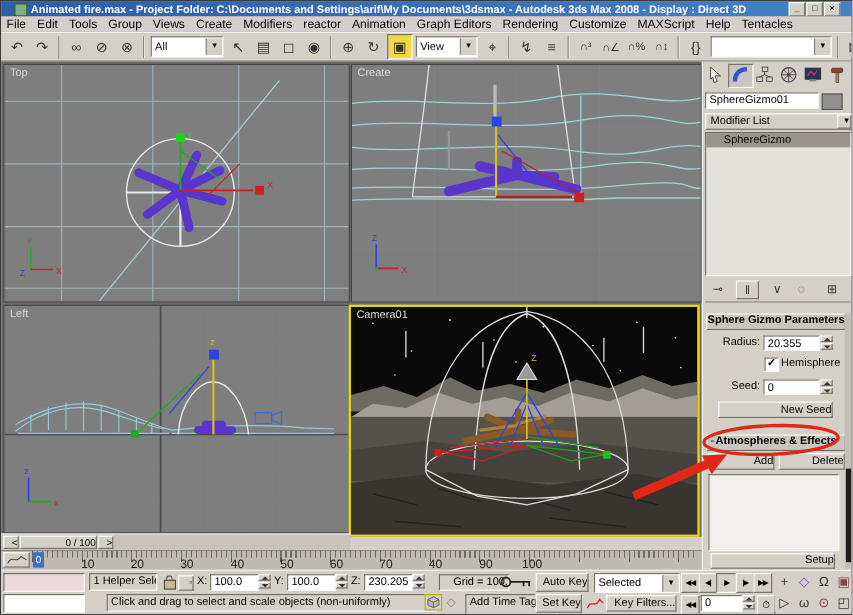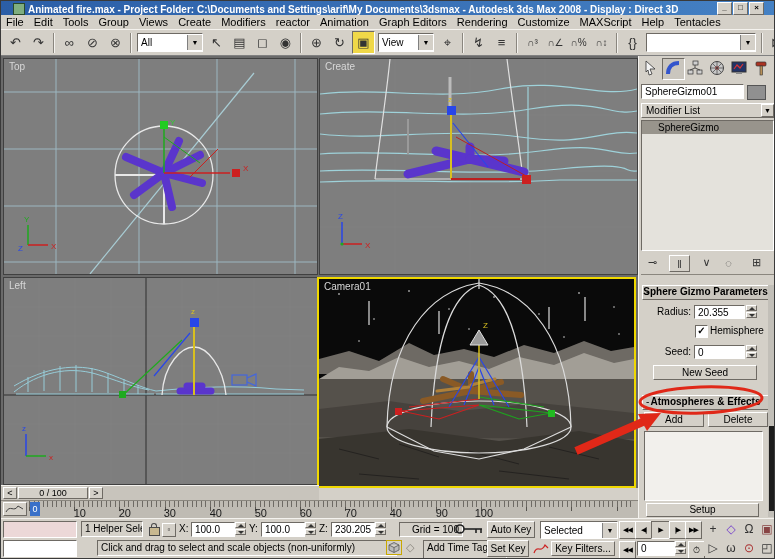--- a/index.html
+++ b/index.html
@@ -39,21 +39,21 @@
   .vp-label{position:absolute;left:5px;top:2px;color:#d8d8d8;font-size:10px;z-index:3}
   .viewport svg{position:absolute;left:0;top:0}
   
   .cpanel{position:absolute;left:637px;top:55px;width:138px;height:462px;background:#d4d0c8;
     border-left:1px solid #f4f2ee;box-sizing:border-box;overflow:hidden}
   .cp-tab{position:absolute;width:21px;height:20px;display:flex;align-items:center;justify-content:center}
   .cp-tab.pressed{border:1px solid;border-color:#6e6a64 #fff #fff #6e6a64;background:#cac6be}
   .field{background:#fff;border:1px solid;border-color:#6e6a64 #fff #fff #6e6a64;
     font-size:10px;padding:0 3px;line-height:13px;overflow:hidden;white-space:nowrap;position:absolute;box-sizing:border-box}
   .btn3d{background:#d4d0c8;border:1px solid;border-color:#fff #6e6a64 #6e6a64 #fff;
-    font-size:10px;text-align:center;position:absolute;box-sizing:border-box;overflow:hidden}
+    font-size:10px;text-align:right;position:absolute;box-sizing:border-box;overflow:hidden}
   .rollout-hd{position:absolute;background:#cac6be;border:1px solid;border-color:#fff #6e6a64 #6e6a64 #fff;
     font-size:10px;font-weight:bold;text-align:center;height:13px;line-height:12px}
   .rollout-hd .minus{position:absolute;left:3px;top:0;font-weight:normal}
   .cp-label{position:absolute;font-size:10px;line-height:13px}
   .spin{position:absolute;width:11px;height:15px}
   .spin i{display:block;width:11px;height:6px;background:#d4d0c8;border:1px solid;border-color:#fff #6e6a64 #6e6a64 #fff;
     position:relative;box-sizing:border-box;margin-bottom:1px}
   .spin i:after{content:"";position:absolute;left:2px;border-left:3px solid transparent;border-right:3px solid transparent}
   .spin .up:after{top:1px;border-bottom:3px solid #333}
   .spin .down:after{top:1px;border-top:3px solid #333}

